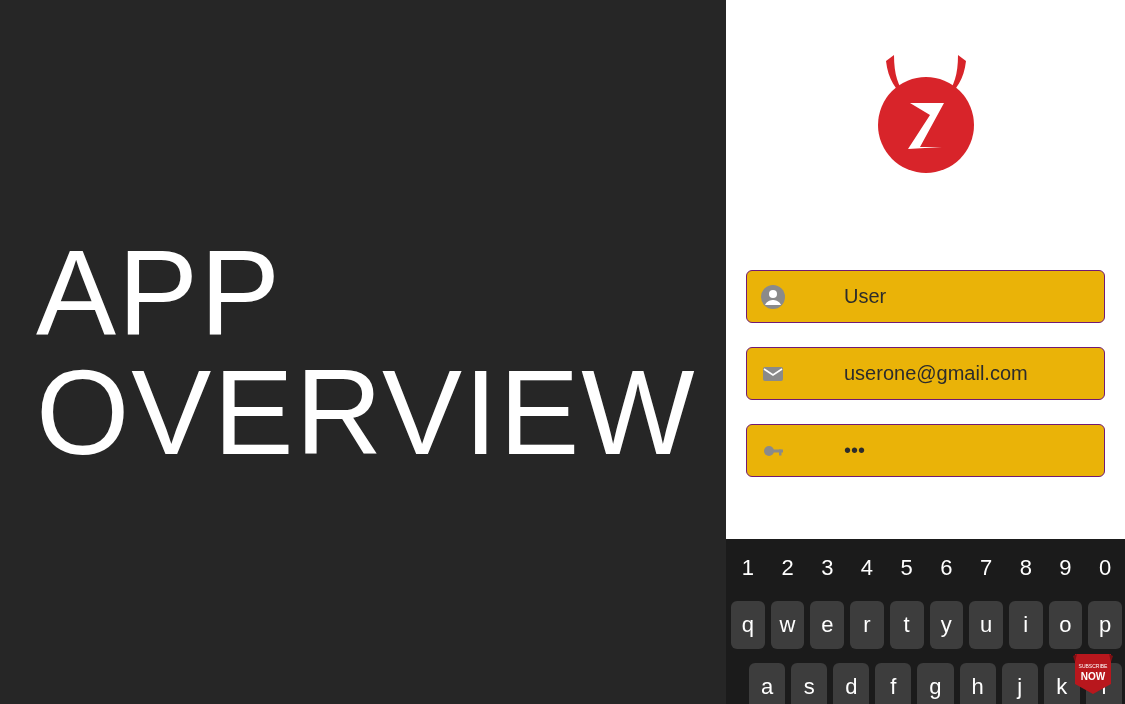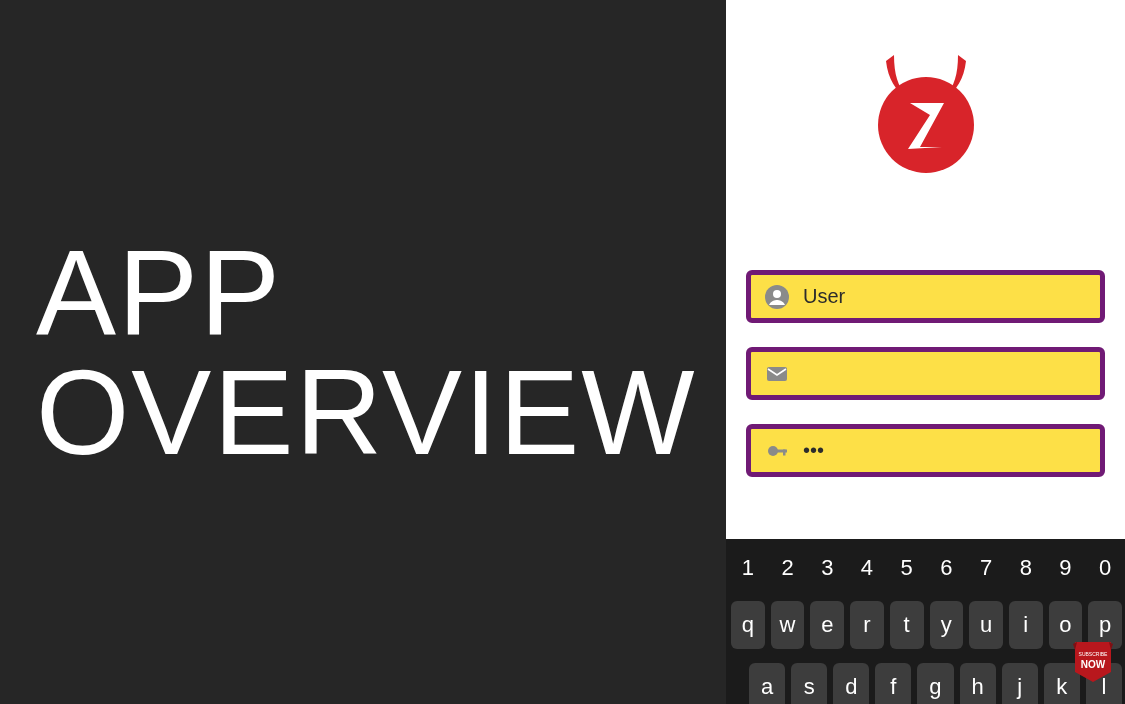--- a/index.html
+++ b/index.html
@@ -16,28 +16,29 @@
     margin-left: 36px;
     text-transform: uppercase;
     font-stretch: condensed;
   }
   .right-panel { width: 399px; height: 704px; background: #ffffff; position: relative; overflow: hidden; }
   .logo-wrap { width: 100%; display: flex; justify-content: center; margin-top: 55px; }
   .logo { width: 112px; height: 120px; position: relative; }
 
   .form { padding: 0 20px; margin-top: 95px; width: 100%; }
   .field {
-    border: 5px solid #701a75;
+    border: 1px solid #701a75;
     border-radius: 6px;
     height: 53px;
     display: flex;
     align-items: center;
     padding: 0 14px;
     margin-bottom: 24px;
-    background: #fde047;
+    background: #eab308;
+    gap: 45px;
   }
   .field .icon { width: 24px; height: 24px; flex: 0 0 24px; margin-right: 14px; color: #8a8a8a; }
   .field .value { font-size: 20px; color: #2c2c2c; }
 
   .keyboard {
     position: absolute;
     left: 0; right: 0; bottom: 0;
     background: #1b1b1b;
     padding-top: 10px;
     height: 165px;
@@ -65,21 +66,21 @@
     border-radius: 6px;
     width: 37px; height: 48px;
     color: #ffffff; font-size: 22px;
     display: flex; align-items: center; justify-content: center;
     margin: 0 3px;
   }
 
   .badge {
     position: absolute;
     right: 12px;
-    bottom: 18px;
+    bottom: 6px;
     width: 40px;
     height: 44px;
     margin-left: 8px;
   }
 </style>
 </head>
 <body>
 
 <div class="stage">
 
@@ -117,20 +118,21 @@
       </div>
 
 
       <div class="field">
         <span class="icon">
           <svg viewBox="0 0 24 24" width="24" height="24">
               <rect x="2" y="5" width="20" height="14" rx="2" fill="#8a8a8a"></rect>
               <path d="M3 7l9 6 9-6" stroke="#fff" stroke-width="1.6" fill="none"></path>
             </svg>
         </span>
+        <span class="value">userone@gmail.com</span>
       </div>
 
       <div class="field" style="margin-bottom:0">
         <span class="icon">
           <svg viewBox="0 0 24 24" width="24" height="24" fill="#8a8a8a">
               <circle cx="8" cy="12" r="5"></circle>
               <rect x="11" y="10.5" width="11" height="3"></rect>
               <rect x="18" y="10.5" width="2.5" height="6"></rect>
             </svg>
         </span>

